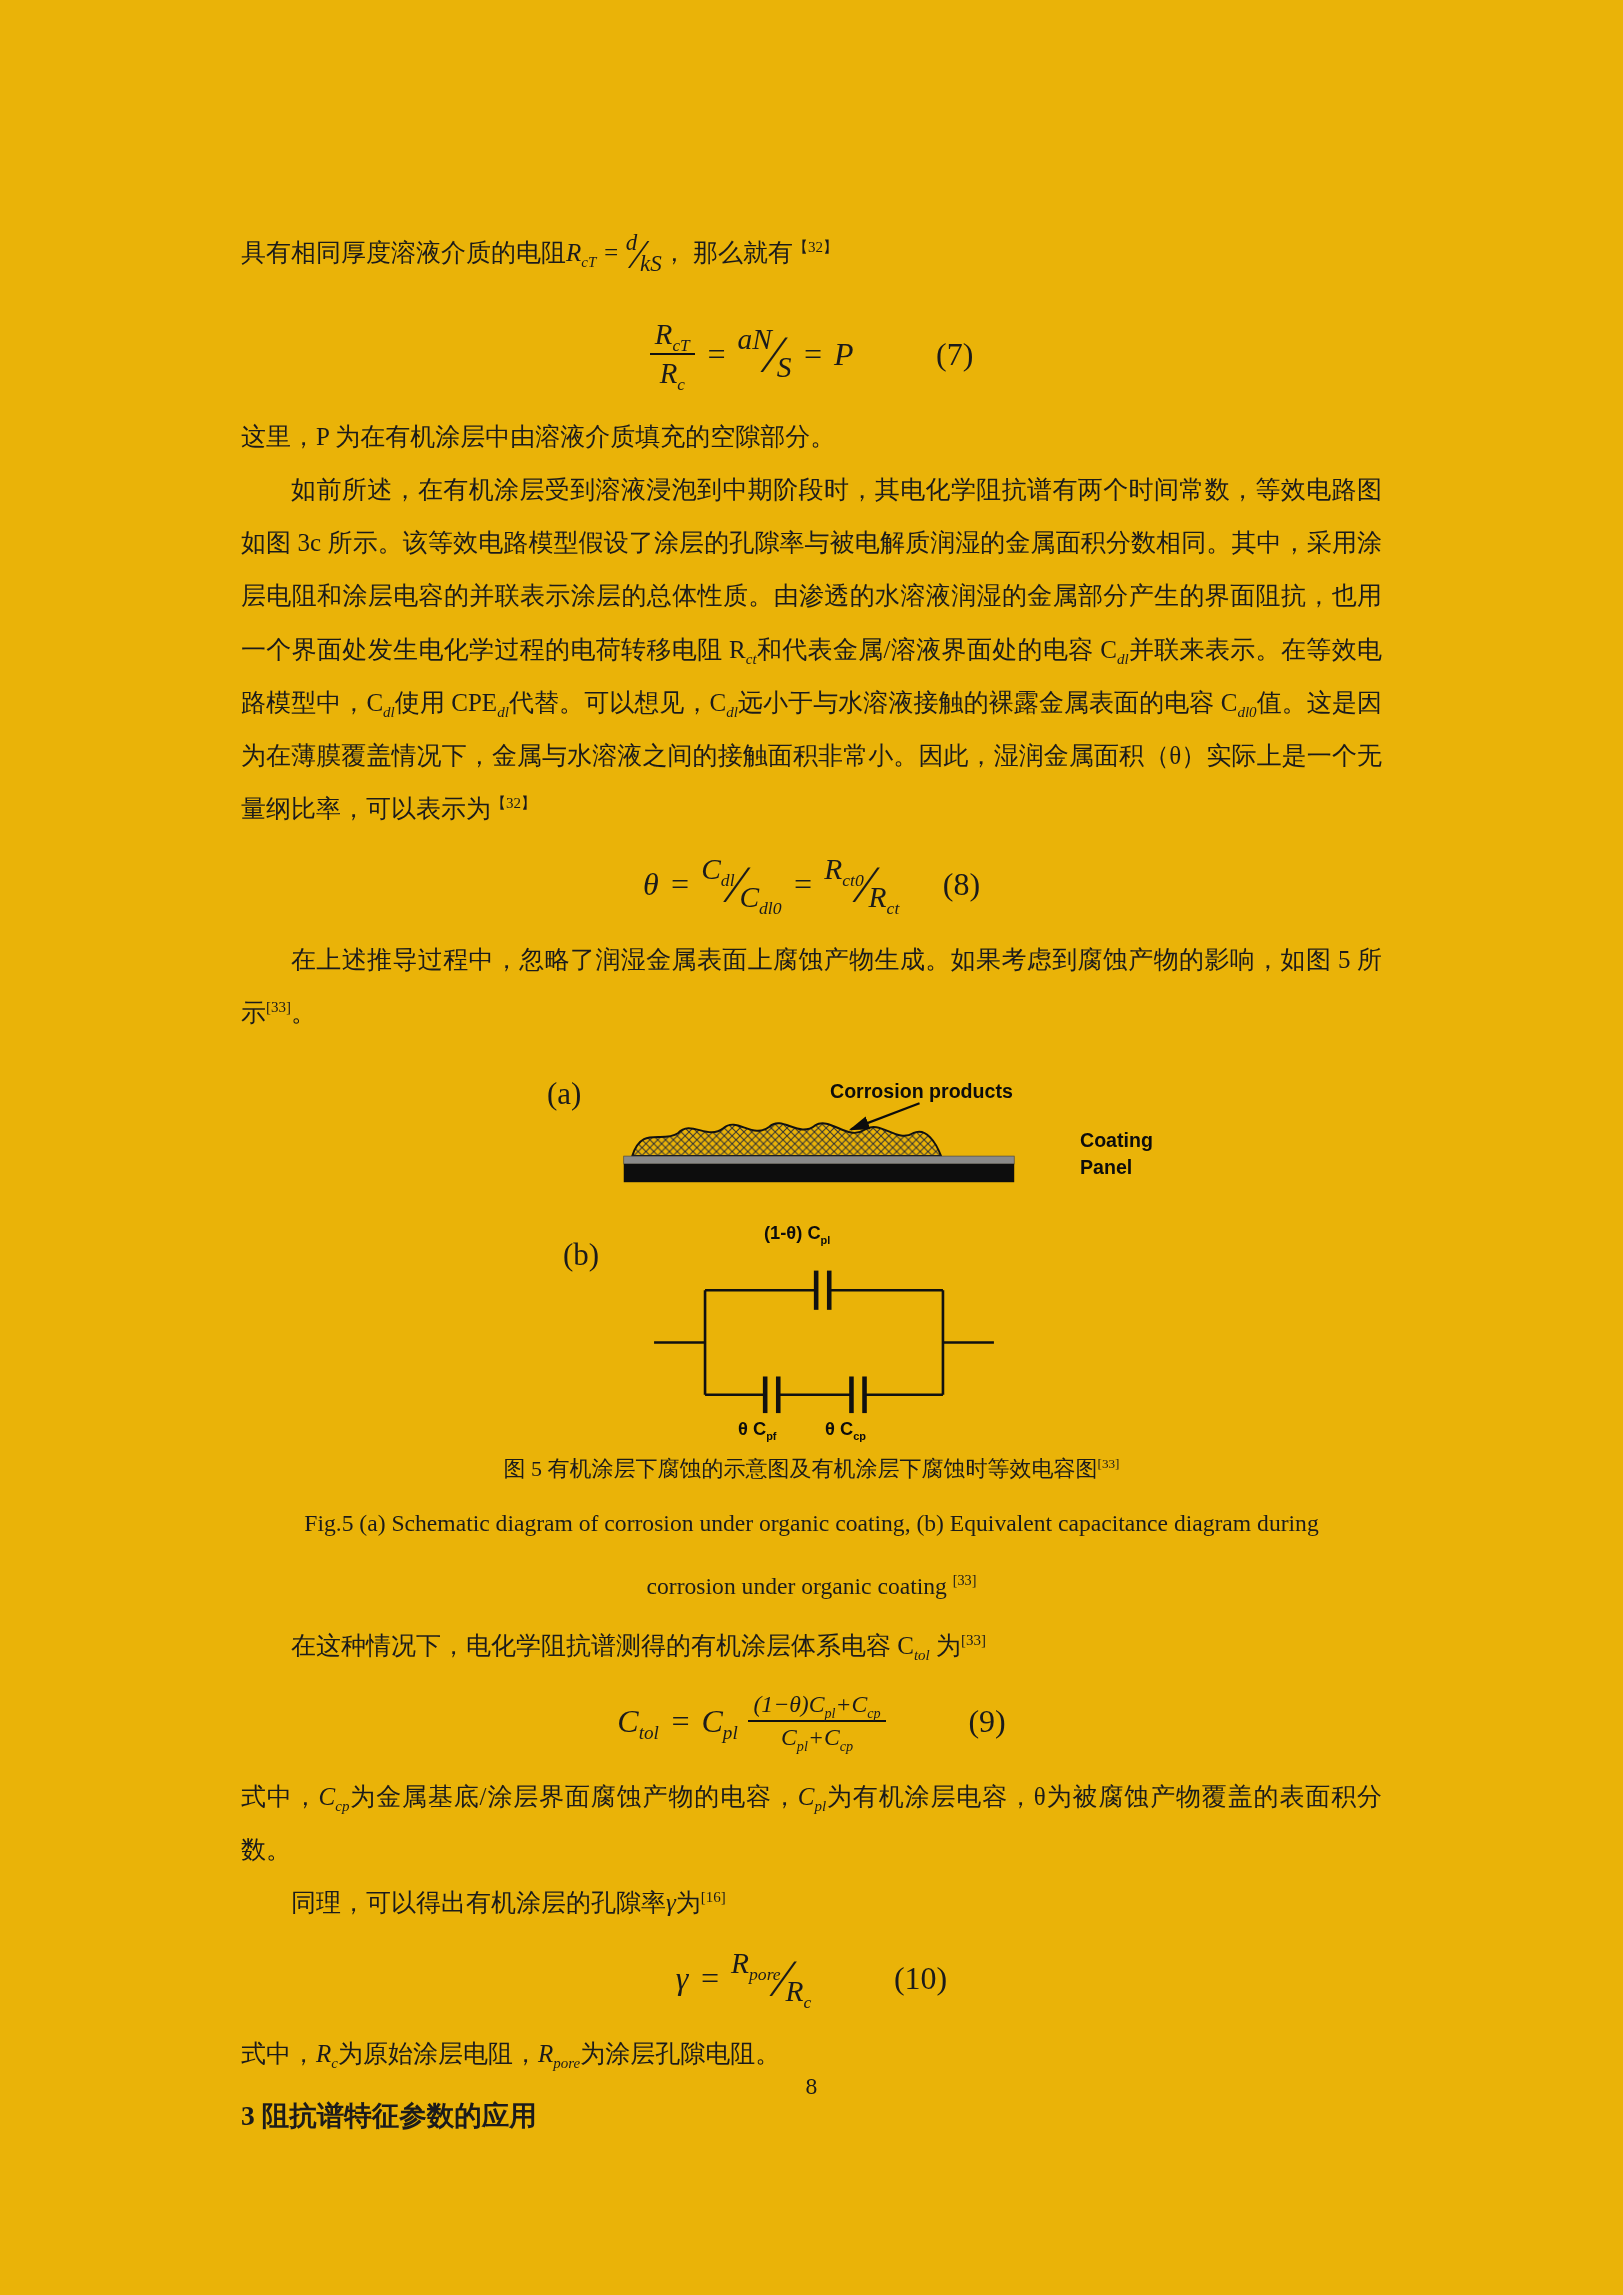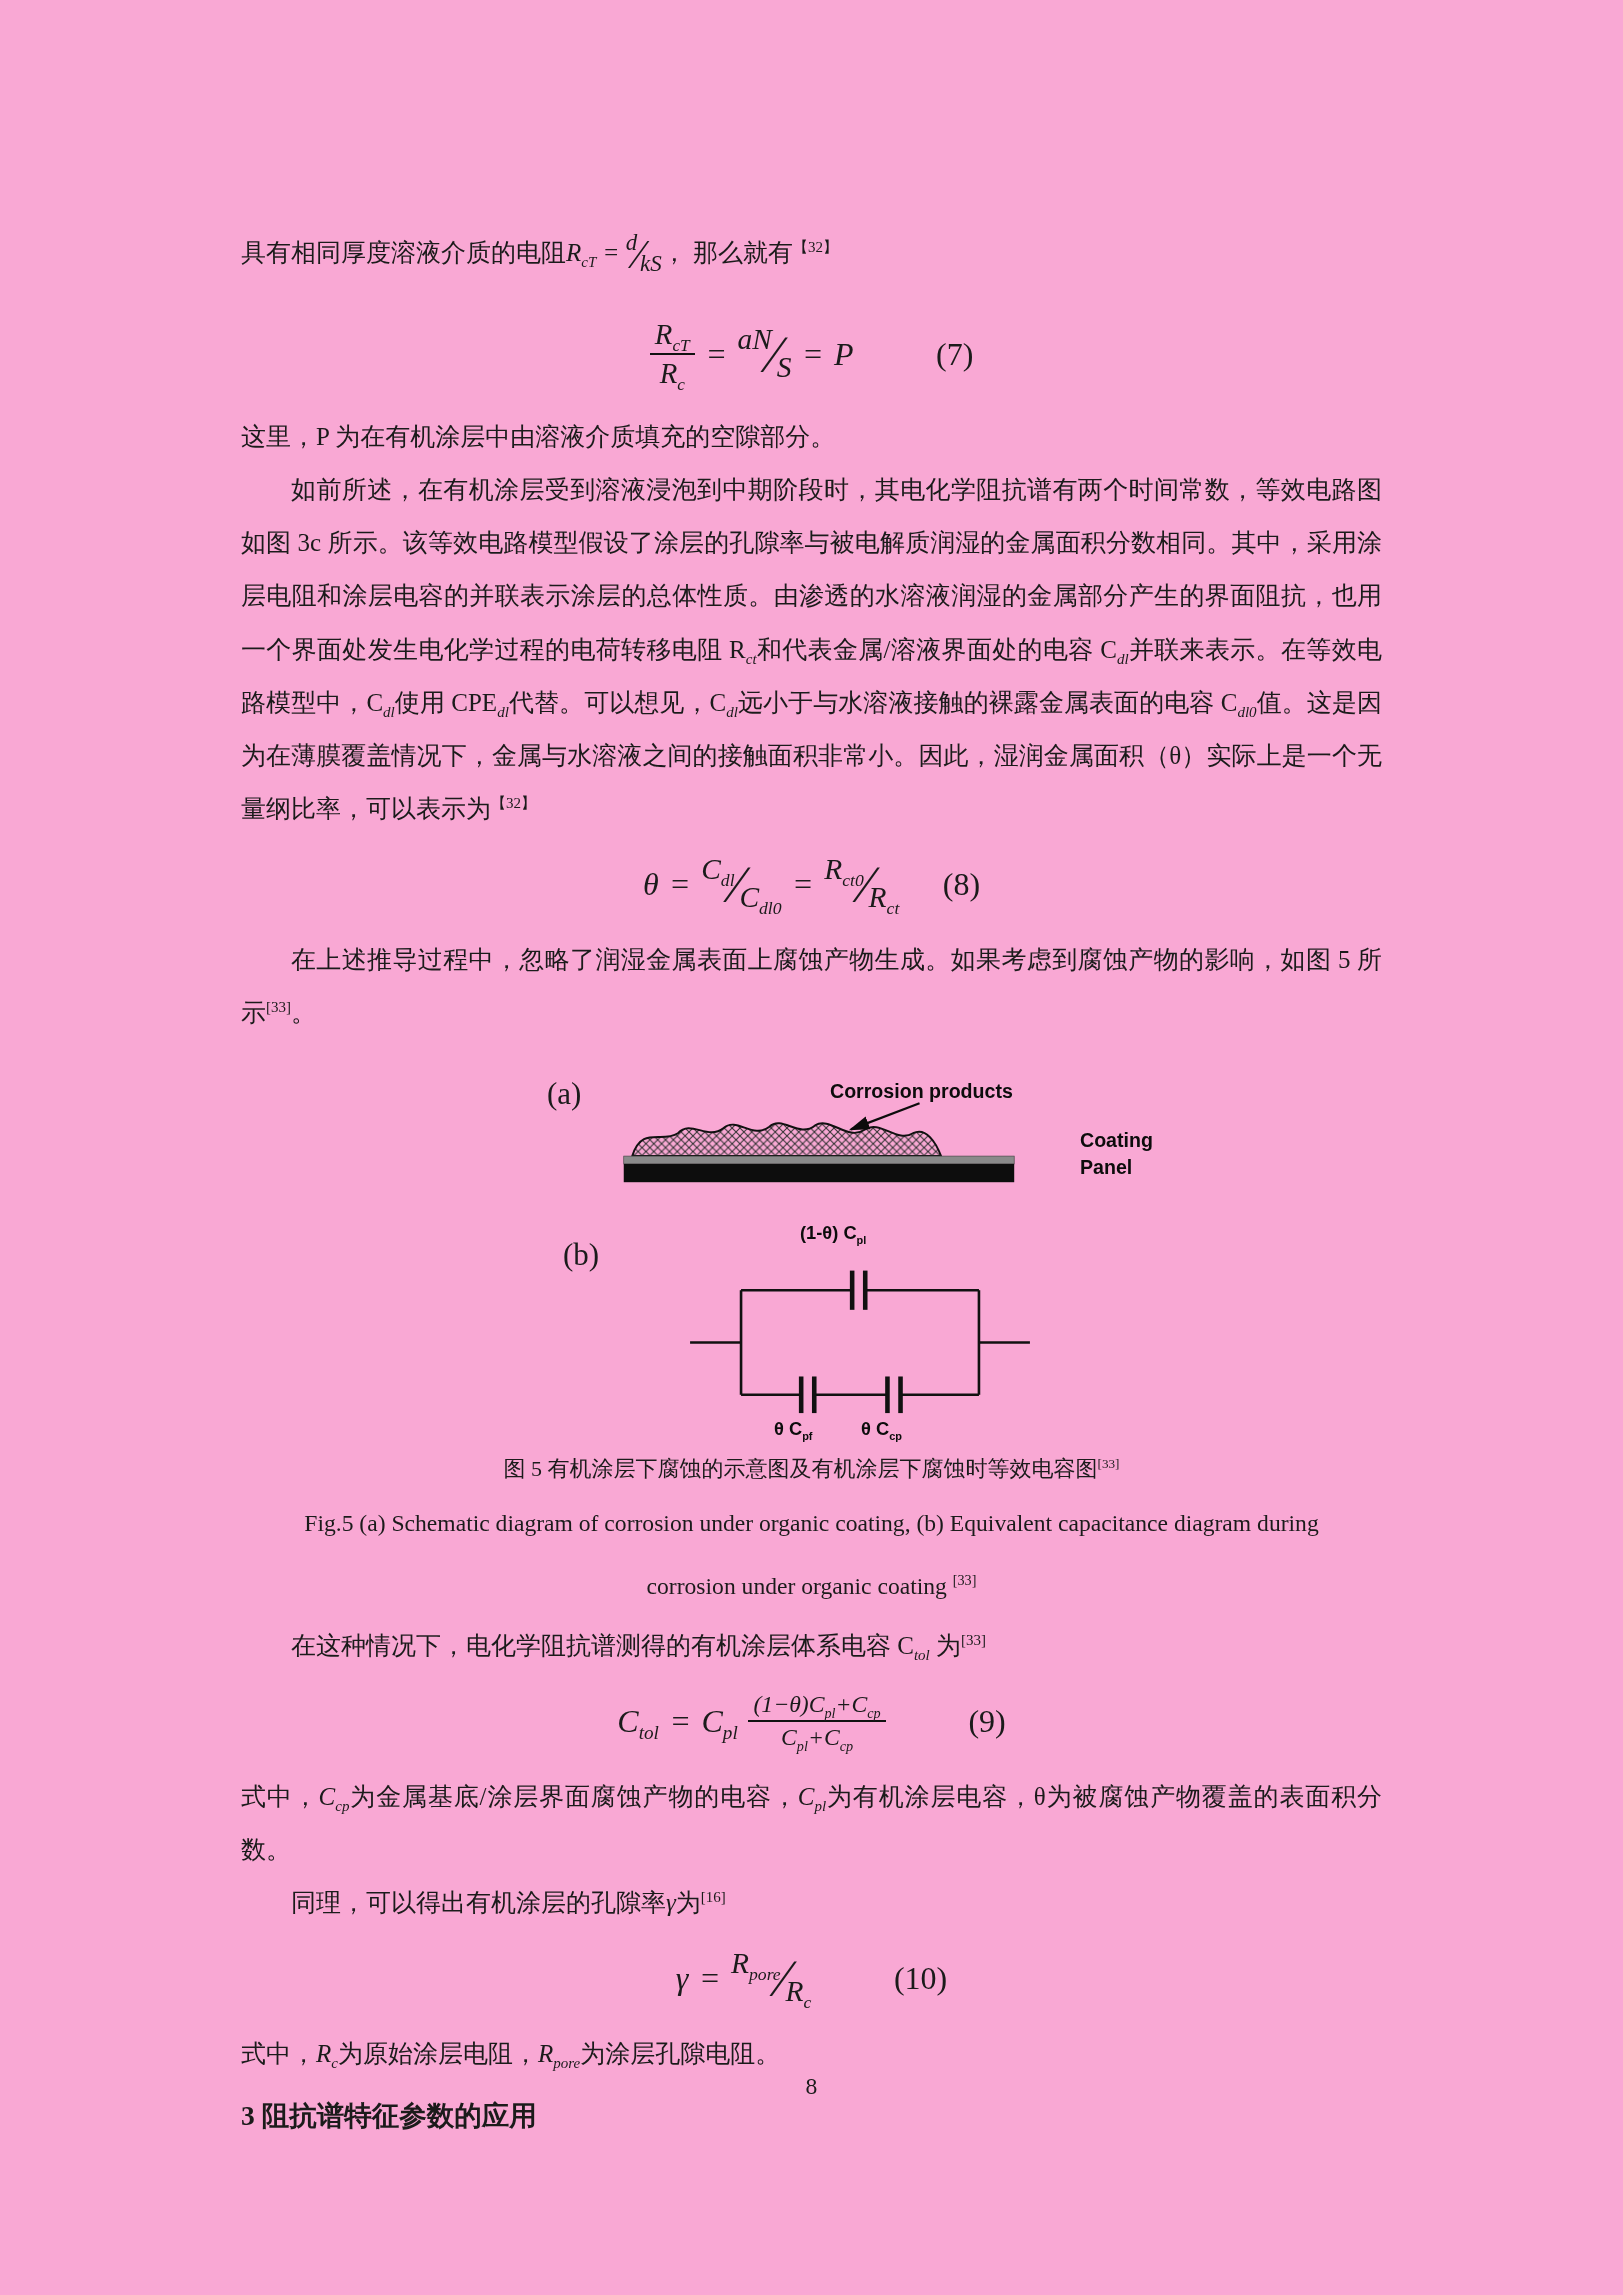--- a/index.html
+++ b/index.html
@@ -1,19 +1,19 @@
 <!DOCTYPE html>
 <html style="font-size:10.5px"><head>
 <meta charset="utf-8">
 <style>
   html,body { margin:0; padding:0; background:#ffffff; }
   .page {
     position:relative;
     width:1623px; height:2295px;
-    background:#f9a8d4;
+    background:#eab308;
     font-family:"Liberation Serif","DejaVu Serif",serif;
     color:#1b1b1b;
     overflow:hidden;
   }
   .content { padding:211px 241px 0 241px; font-size:25px; }
   p { margin:0; text-align:justify; line-height:2.13; }
   p.indent { text-indent:2em; }
   sup { font-size:0.60em; vertical-align:super; line-height:0; }
   sub { font-size:0.60em; vertical-align:sub; line-height:0; font-style:italic; }
   .math, i { font-style:italic; }
@@ -30,21 +30,21 @@
   .sfrac { display:inline-flex; align-items:center; }
   .sfrac .fn { transform:translateY(-0.50em); font-size:0.92em; }
   .sfrac .fs { font-style:italic; font-size:1.65em; margin:0 -2px; font-weight:400; }
   .sfrac .fd { transform:translateY(0.45em); font-size:0.92em; }
   
   .figure-block { position:relative; height:383px; margin-top:22px; }
   .fig-label { position:absolute; font-size:31px; font-style:normal; }
   .schematic { position:absolute; left:381px; top:0; width:537px; height:137px; }
   .schematic svg { position:absolute; left:0; top:19.6px; }
   .fig-annot { position:absolute; font-family:"Liberation Sans","DejaVu Sans",sans-serif; font-weight:bold; font-size:19.6px; color:#0c0c0c; white-space:nowrap; }
-  .circuit { position:absolute; left:449px; top:160px; width:366px; height:229px;text-align:right; }
+  .circuit { position:absolute; left:413px; top:160px; width:366px; height:229px;text-align:right; }
   .circuit svg { position:absolute; left:0; top:29.4px; }
   .circuit .fig-annot { font-size:18.3px; }
   .circuit .fig-annot sub { font-style:normal; }
   
   .caption-cn { text-align:center; font-size:22px; margin-top:9.2px; }
   .caption-en { text-align:center; font-size:23.6px; line-height:2.7; margin-top:7.9px; }
   .heading { font-size:27.5px; font-weight:bold; margin-top:18.3px; text-align:left; }
   .page-number { position:absolute; left:0; right:0; top:2073px; text-align:center; font-size:23.6px; }
 </style>
 </head>

